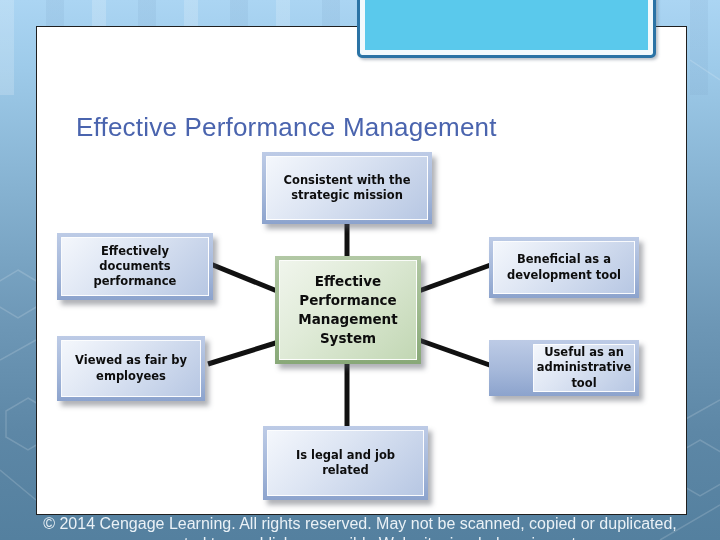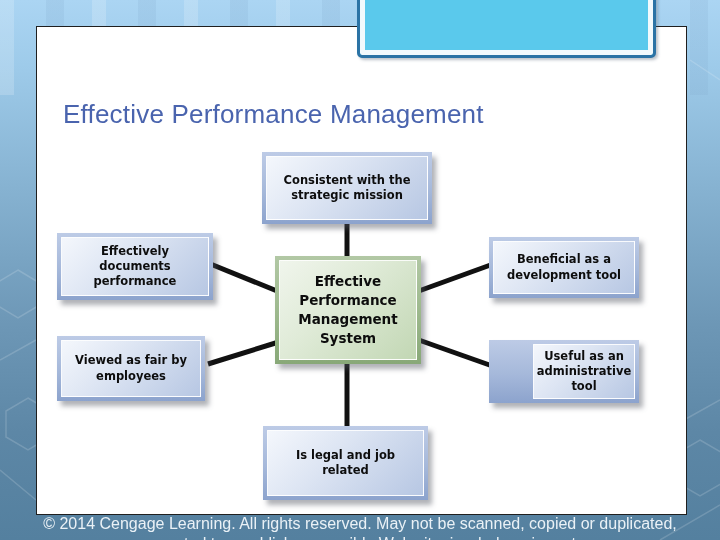--- a/index.html
+++ b/index.html
@@ -10,21 +10,21 @@
   .bg-stripes{position:absolute;left:0;top:0;width:720px;height:95px;
     background:repeating-linear-gradient(90deg,
       rgba(255,255,255,0.18) 0 14px, rgba(255,255,255,0) 14px 46px,
       rgba(130,170,205,0.20) 46px 64px, rgba(255,255,255,0) 64px 92px);}
   .bg-wire{position:absolute;left:0;top:0;}
   .panel{position:absolute;left:36px;top:26px;width:649px;height:487px;
     background:#ffffff;border:1px solid #1f1f1f;}
   .tab{position:absolute;left:357px;top:-16px;width:293px;height:68px;
     background:#5ac9ec;border:3px solid #2b73a5;border-radius:5px;
     box-shadow:inset 0 0 0 5px #f2fafd, 2px 2px 3px rgba(60,80,100,0.35);}
-  .title{position:absolute;left:60px;top:96px;margin:3px;font-weight:400;
+  .title{position:absolute;left:60px;top:96px;margin:16px;font-weight:400;
     font-size:26px;color:#4a64ae;font-family:"Liberation Sans",sans-serif;letter-spacing:0.2px;}
   svg.connectors{position:absolute;left:0;top:0;pointer-events:none;}
   .node{position:absolute;padding:4px;
     background:linear-gradient(to bottom,#bdcbe6 0%,#a5b8da 55%,#8ca3cd 100%);
     box-shadow:4px 5px 5px rgba(80,85,95,0.45);}
   .node-inner{width:100%;height:100%;box-sizing:border-box;display:flex;
     align-items:center;justify-content:center;text-align:center;
     border:1px solid rgba(255,255,255,0.9);padding:2px 4px;
     background:linear-gradient(135deg,#f4f7fc 0%,#dde5f3 40%,#b7c7e3 100%);
     font-family:"DejaVu Sans",sans-serif;font-weight:bold;font-size:11.5px;
@@ -92,21 +92,21 @@
         <span>Effective Performance Management System</span>
       </div>
   </div>
 
   <div class="node" style="left:489px;top:237px;width:150px;height:61px;box-sizing:border-box;">
     <div class="node-inner">
         <span>Beneficial as a development tool</span>
       </div>
   </div>
 
-  <div class="node" style="left:489px;top:340px;width:150px;height:63px;box-sizing:border-box;padding-left:44px;">
+  <div class="node" style="left:489px;top:340px;width:150px;height:56px;box-sizing:border-box;padding-left:44px;">
     <div class="node-inner">
         <span>Useful as an administrative tool</span>
       </div>
   </div>
 
   <div class="node" style="left:263px;top:426px;width:165px;height:74px;box-sizing:border-box;">
     <div class="node-inner">
         <span>Is legal and job related</span>
       </div>
   </div>

